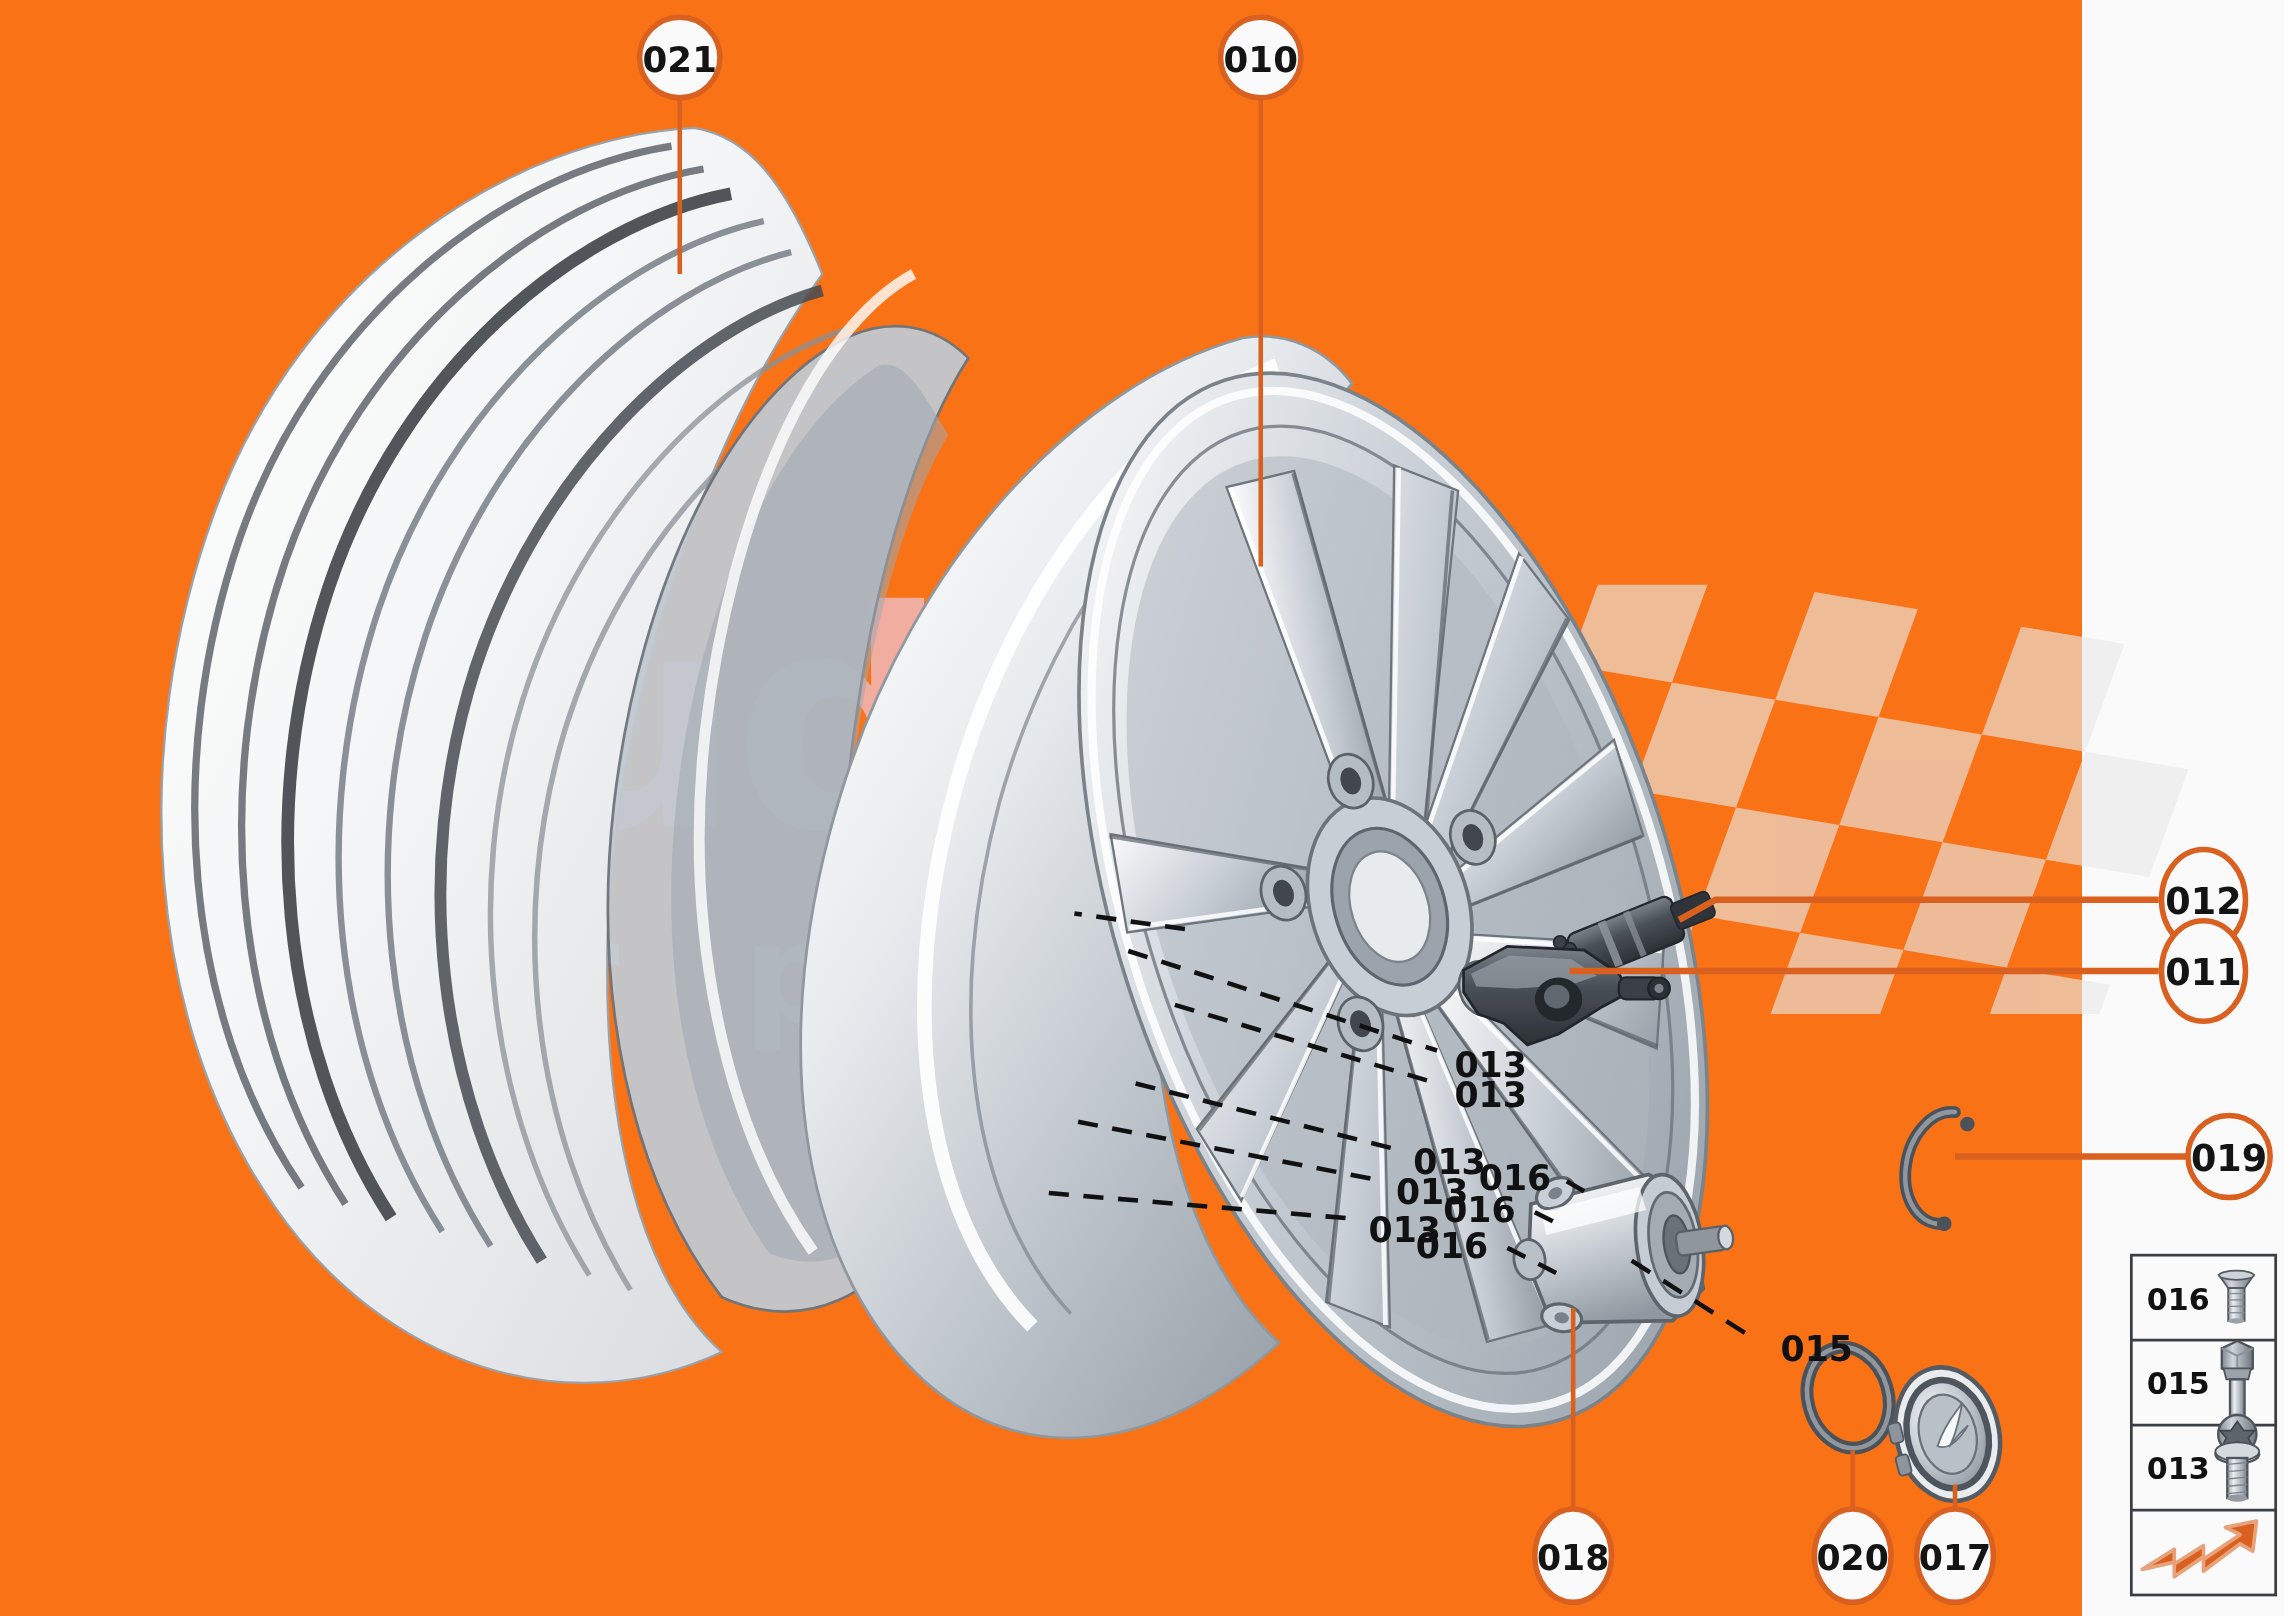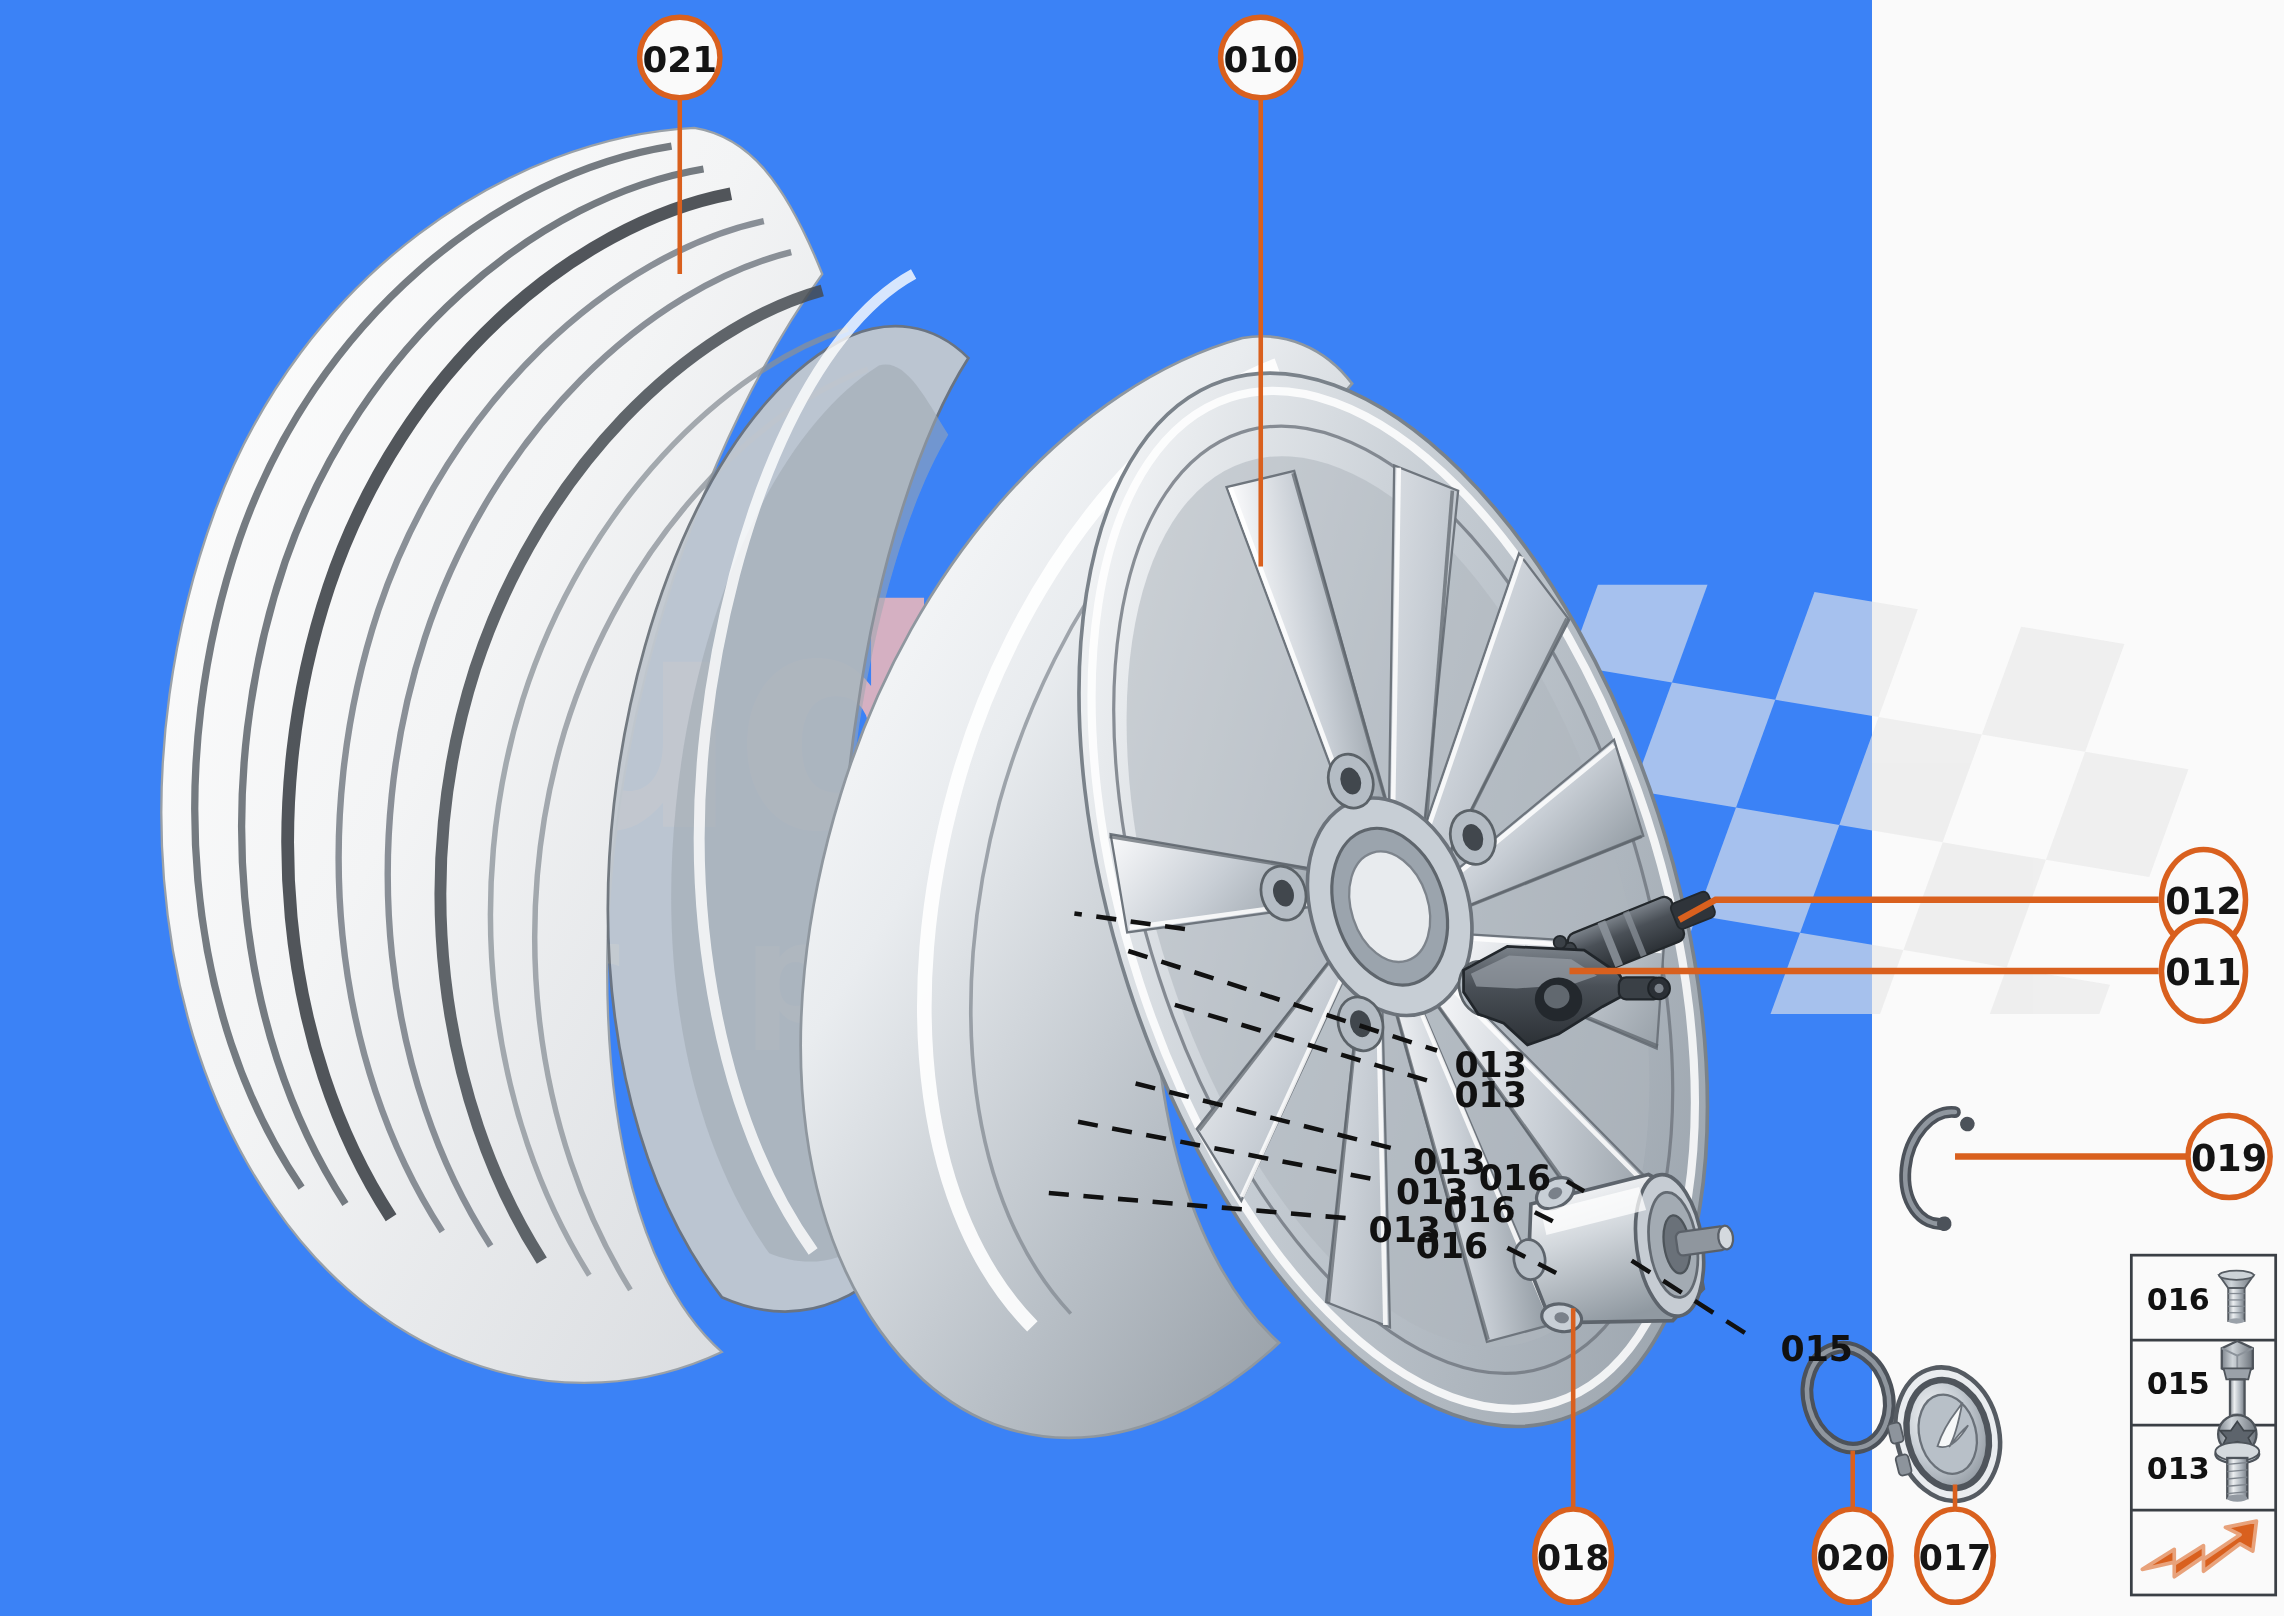--- a/index.html
+++ b/index.html
@@ -4,22 +4,22 @@
 <style>
   * { box-sizing: border-box; margin: 0; padding: 0; }
   html, body {
     width: 2284px; height: 1616px;
     background: #fafafa;
     font-family: "Liberation Sans", sans-serif;
     overflow: hidden;
   }
   #stage {
     position: relative;
-    width: 1872px; height: 1616px;
-    background: #3b82f6;
+    width: 2082px; height: 1616px;
+    background: #f97316;
   }
   #stage > svg.layer {
     position: absolute; left: 0; top: 0;
     width: 2284px; height: 1616px;
   }
   .callout-num {
     font-family: "DejaVu Sans", sans-serif;
     font-weight: 700;
     fill: #141414;
     text-anchor: middle;

